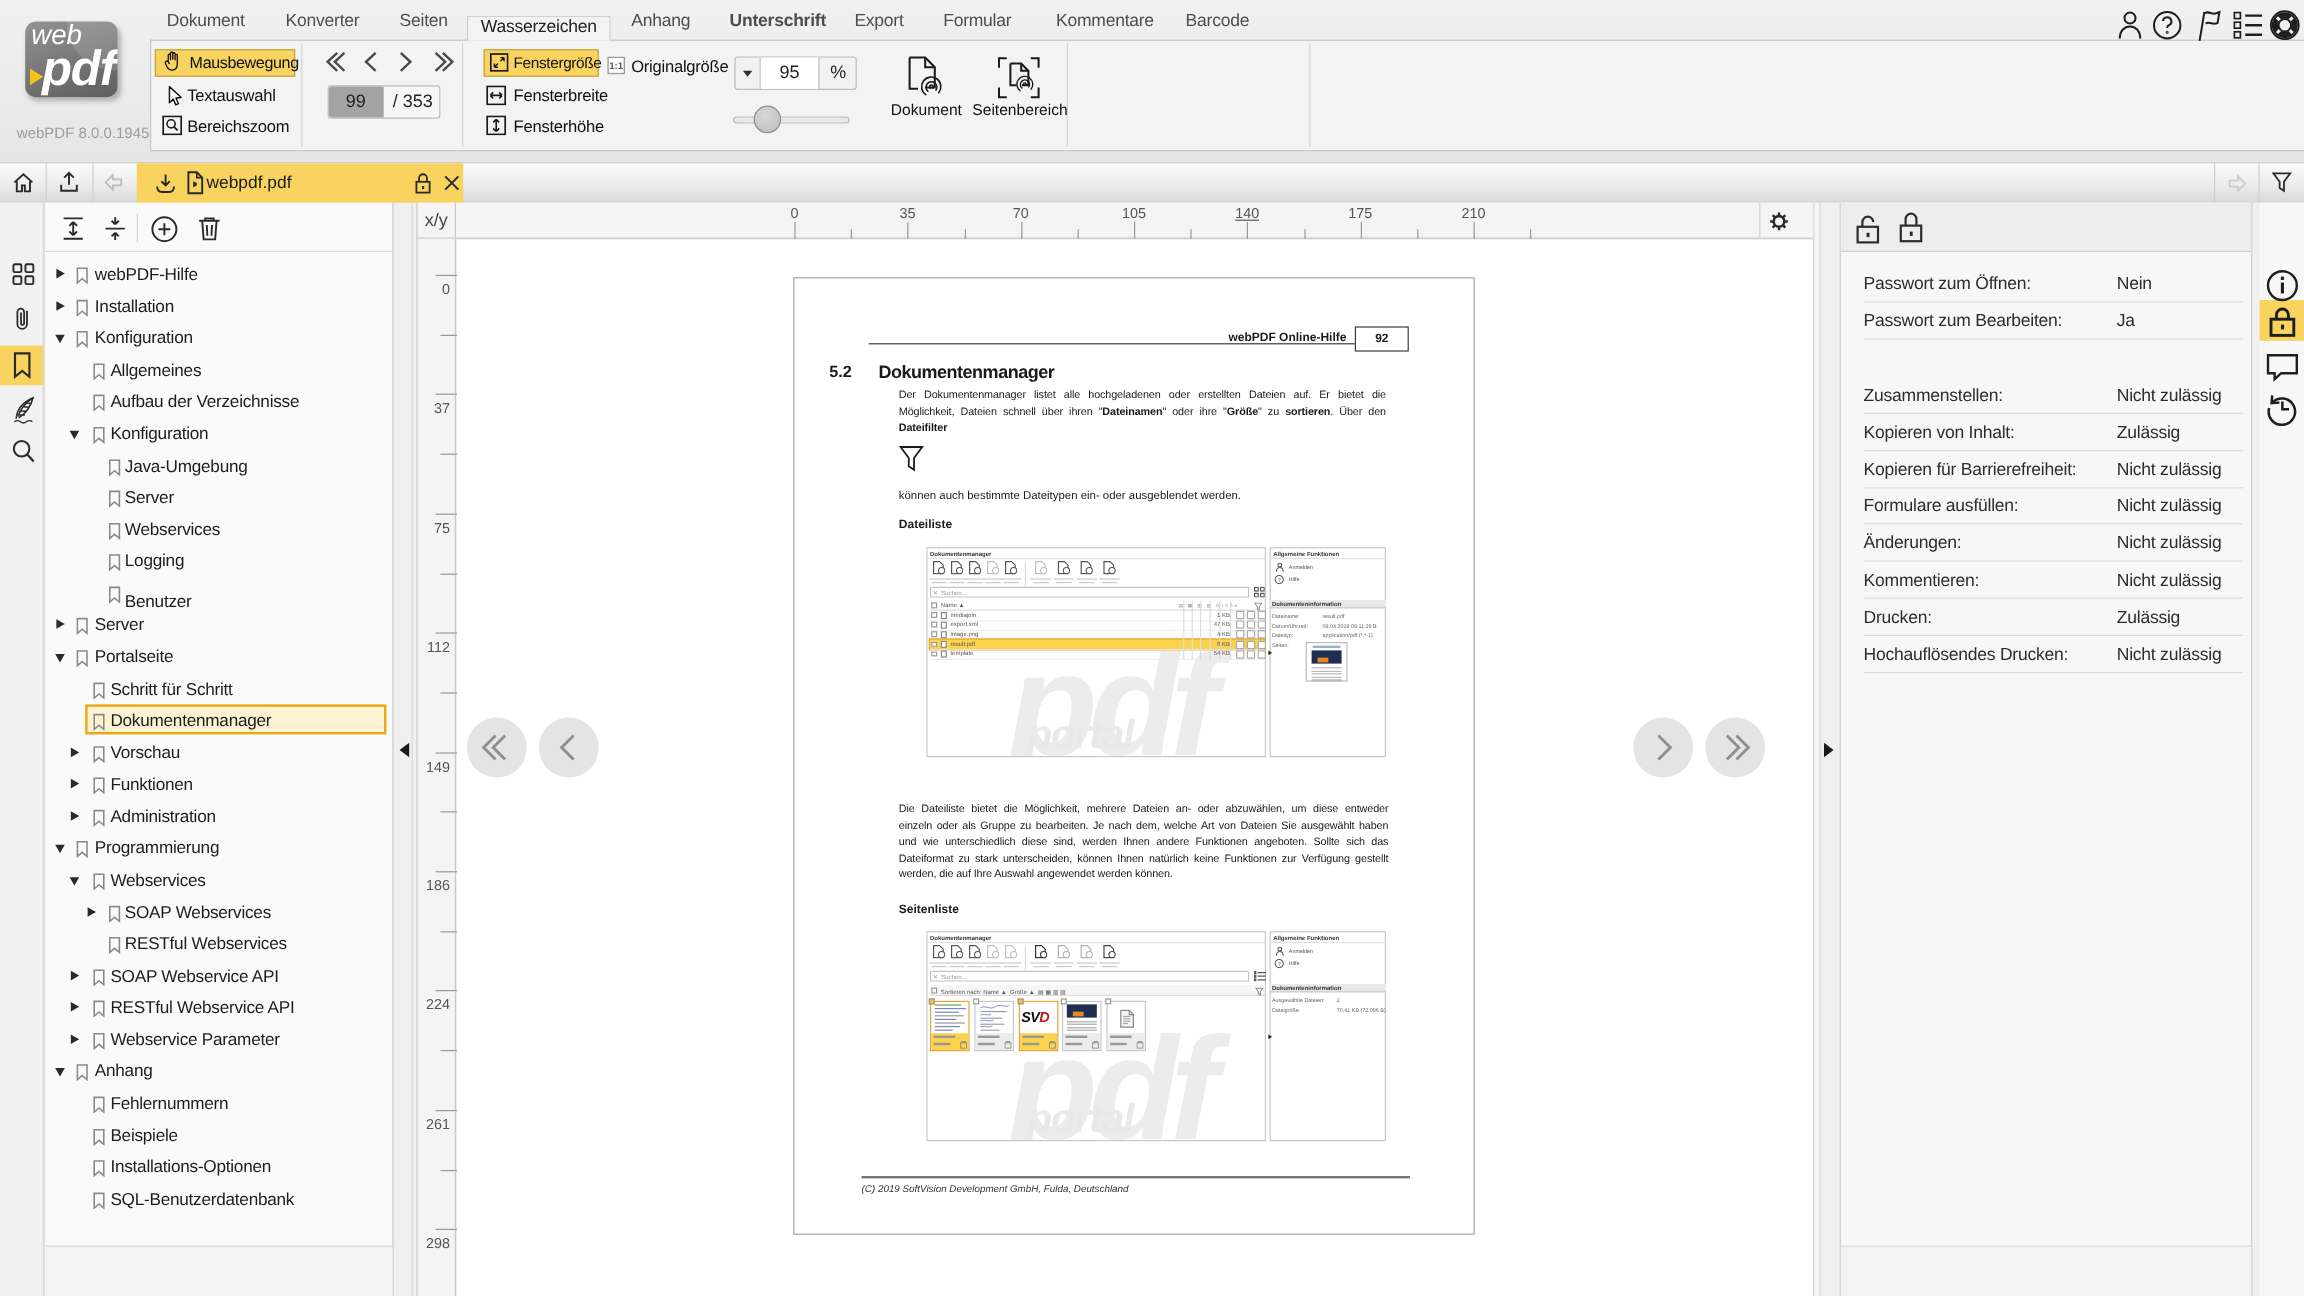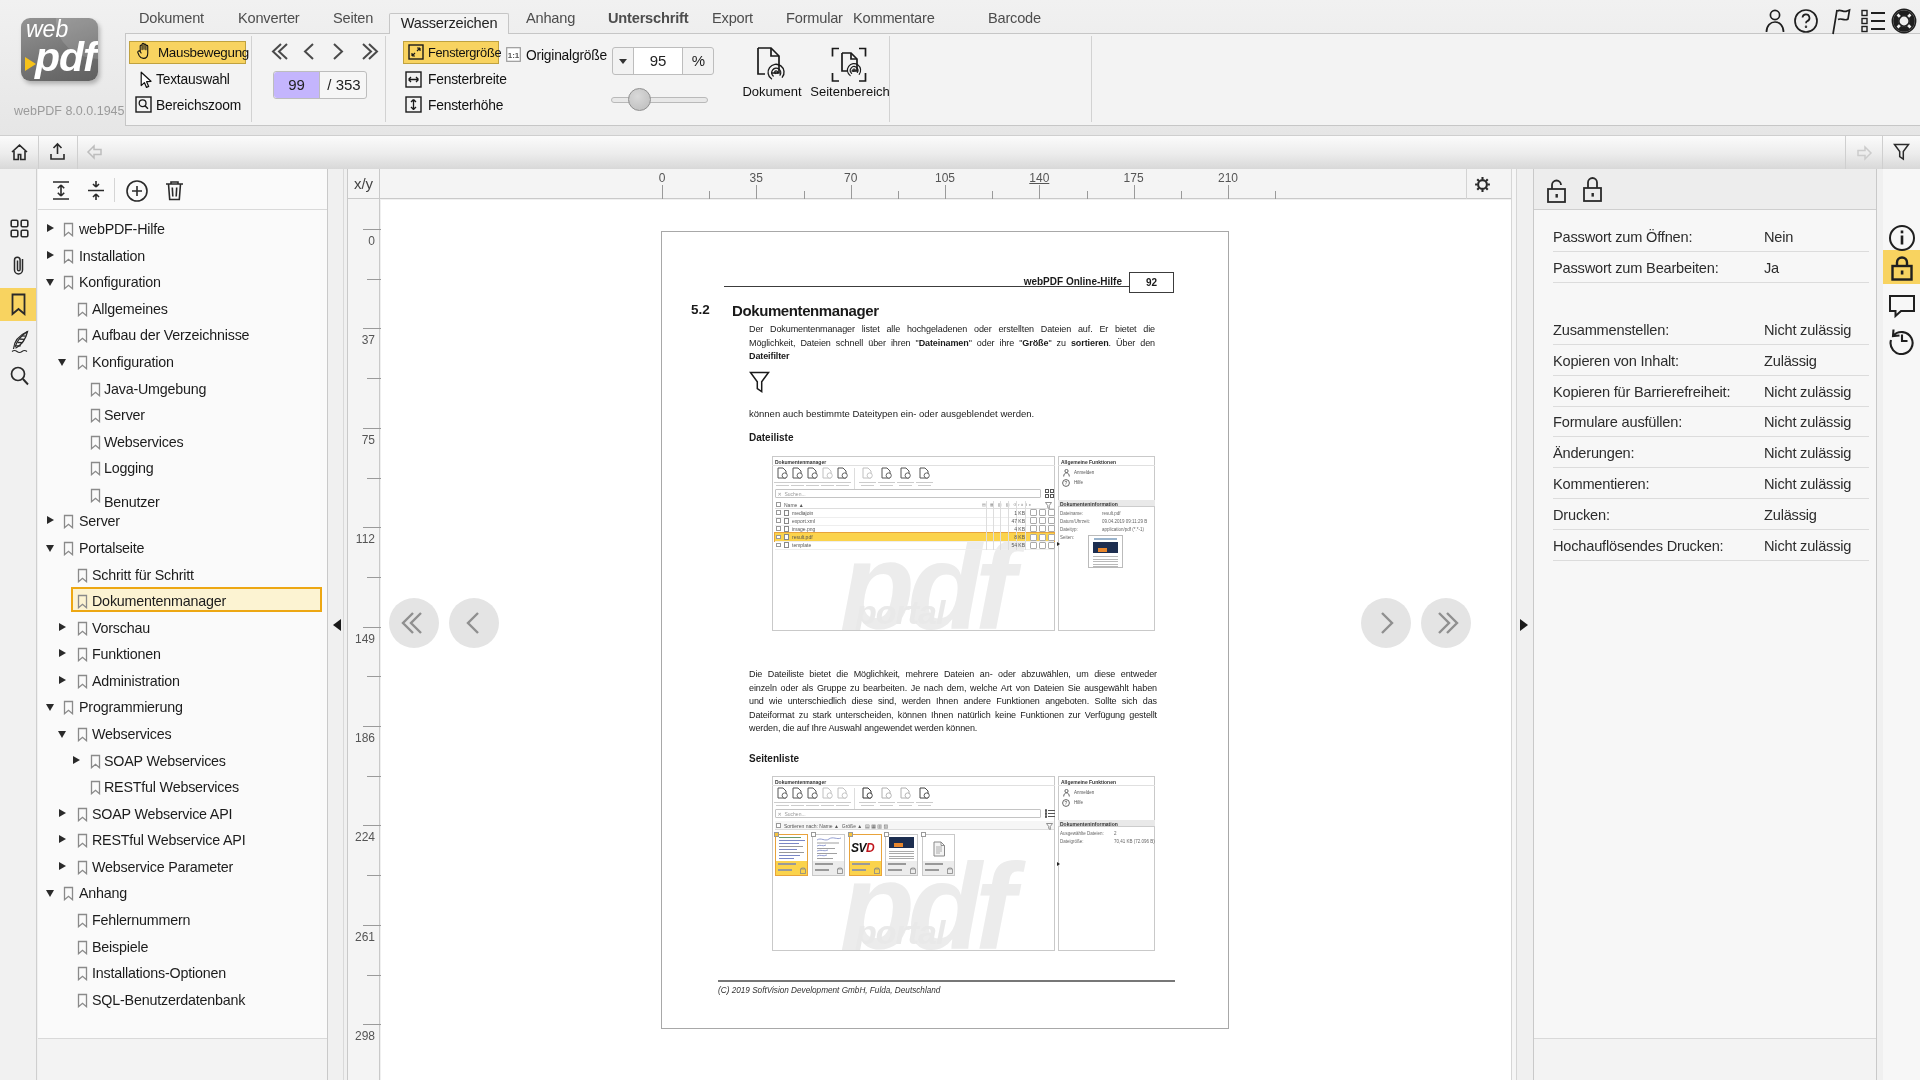--- a/index.html
+++ b/index.html
@@ -22,21 +22,21 @@
 
 #topicons { position:absolute; top:6px; left:1762px; }
 
 
 .rbtn { position:absolute; height:23px; display:flex; align-items:center; font-size:13.8px; letter-spacing:-0.2px; color:#111; }
 .rbtn.yellow { background:#f8d360; border:1px solid #c0a23f; }
 .rlab { position:absolute; font-size:13.8px; letter-spacing:-0.2px; color:#111; white-space:nowrap; }
 .vsep { position:absolute; top:36px; height:86px; width:1px; background:#d2d2d2; }
 
 #pagebox { position:absolute; left:273px; top:71px; width:94px; height:28px; border:1px solid #bdbdbd; border-radius:3px; background:#f6f6f6; font-size:15px; }
-#pagebox .cur { position:absolute; left:0; top:0; width:46px; height:26px; background:#c4b5fd; border-right:1px solid #bdbdbd; border-radius:3px 0 0 3px; text-align:center; line-height:26px; }
+#pagebox .cur { position:absolute; left:0; top:0; width:46px; height:26px; background:#a3a3a3; border-right:1px solid #bdbdbd; border-radius:3px 0 0 3px; text-align:center; line-height:26px; }
 #pagebox .tot { position:absolute; left:47px; top:0; width:46px; height:26px; text-align:center; line-height:26px; }
 
 #zoombox { position:absolute; left:612px; top:47px; width:102px; height:28px; border:1px solid #bdbdbd; border-radius:3px; background:#f2f2f2; font-size:15px; }
 #zoombox .dd { position:absolute; left:0; top:0; width:21px; height:26px; border-right:1px solid #bdbdbd; }
 #zoombox .dd:after { content:""; position:absolute; left:6px; top:11px; border-top:5px solid #333; border-left:4px solid transparent; border-right:4px solid transparent; }
 #zoombox .val { position:absolute; left:21px; top:0; width:48px; height:26px; background:#fff; text-align:center; line-height:26px; }
 #zoombox .pct { position:absolute; left:69px; top:0; width:32px; height:26px; text-align:center; line-height:26px; border-left:1px solid #bdbdbd; }
 
 #slider { position:absolute; left:611px; top:97px; width:97px; height:6px; background:#e8e8e8; border:1px solid #b9b9b9; border-radius:3px; }
 #sliderknob { position:absolute; left:628px; top:88px; width:23px; height:23px; border-radius:50%; background:radial-gradient(circle at 40% 35%,#d9d9d9,#bbbbbb); border:1px solid #8f8f8f; }
@@ -108,21 +108,21 @@
 <div id="version">webPDF 8.0.0.1945</div>
 
 <div class="tab" style="left:139px;">Dokument</div>
 <div class="tab" style="left:238px;">Konverter</div>
 <div class="tab" style="left:333px;">Seiten</div>
 <div class="tab active" style="left:389px; width:120px; text-align:center;">Wasserzeichen</div>
 <div class="tab" style="left:526px;">Anhang</div>
 <div class="tab" style="left:608px;font-weight:bold;">Unterschrift</div>
 <div class="tab" style="left:712px;">Export</div>
 <div class="tab" style="left:786px;">Formular</div>
-<div class="tab" style="left:853px;">Kommentare</div>
+<div class="tab" style="left:880px;">Kommentare</div>
 <div class="tab" style="left:988px;">Barcode</div>
 
 <div id="topicons"><svg width="165" height="30" viewBox="0 0 165 30">
       <g fill="none" stroke="#1f1f1f" stroke-width="1.7">
 <circle cx="13" cy="9" r="4.6"></circle>
         <path d="M4.5 26 c0-6.5 4-10 8.5-10 s8.5 3.5 8.5 10"></path>
 <circle cx="44" cy="15" r="11"></circle>
         <path d="M40.5 11.5 a3.5 3.5 0 1 1 4.8 3.6 c-1.1.4-1.3 1-1.3 2.2"></path>
         <circle cx="44" cy="20.8" r="0.4" fill="#1f1f1f"></circle>
 <path d="M71 28 L75 4 M75.5 5 c3-2.5 6 2 9.5 0 l2.5-1 -1.5 9 c-3.5 2.5-6.5-1.5-10 0.5"></path>
@@ -251,20 +251,39 @@
 <svg class="abs" style="left:85px; top:7px;" width="19" height="18" viewBox="0 0 19 18">
       <path d="M9 3 L3 9 L9 15 V11.5 H16 V6.5 H9 Z" fill="none" stroke="#bdbdbd" stroke-width="1.5"></path>
     </svg>
 <svg class="abs" style="left:1855px; top:8px;" width="19" height="18" viewBox="0 0 19 18">
       <path d="M10 3 L16 9 L10 15 V11.5 H3 V6.5 H10 Z" fill="none" stroke="#cccccc" stroke-width="1.5"></path>
     </svg>
 <svg class="abs" style="left:1893px; top:7px;" width="17" height="19" viewBox="0 0 17 19">
       <path d="M1.5 1.5 h14 l-5.2 7 v7.5 l-3.6 -2.4 v-5.1 z" fill="none" stroke="#2a2a2a" stroke-width="1.5"></path>
     </svg>
 
+  <div id="doctab">
+<svg class="abs" style="left:14px; top:7px;" width="20" height="20" viewBox="0 0 20 20">
+        <path d="M10 2.5 v9 M6.5 8 L10 11.5 L13.5 8 M3 12.5 c0 3 1.5 4.5 4 4.5 h6 c2.5 0 4-1.5 4-4.5" fill="none" stroke="#2a2a2a" stroke-width="1.6"></path>
+      </svg>
+<svg class="abs" style="left:40px; top:6px;" width="17" height="21" viewBox="0 0 17 21">
+        <path d="M3 1.5 h7 l4.5 4.5 v13 h-11.5 z" fill="none" stroke="#2a2a2a" stroke-width="1.6"></path>
+        <path d="M10 1.5 v4.5 h4.5" fill="none" stroke="#2a2a2a" stroke-width="1.4"></path>
+        <path d="M7 9 v5 l3-1.5 v-2 z" fill="#2a2a2a"></path>
+      </svg>
+<svg class="abs" style="left:230px; top:7px;" width="17" height="20" viewBox="0 0 17 20">
+        <rect x="3" y="8.5" width="11" height="9" fill="none" stroke="#2a2a2a" stroke-width="1.5"></rect>
+        <path d="M5.2 8.5 V5.5 a3.3 3.3 0 0 1 6.6 0 V8.5" fill="none" stroke="#2a2a2a" stroke-width="1.5"></path>
+        <rect x="7.7" y="12" width="1.8" height="2.6" fill="#2a2a2a"></rect>
+      </svg>
+<svg class="abs" style="left:254px; top:8px;" width="17" height="17" viewBox="0 0 17 17">
+        <path d="M3 3 L14 14 M14 3 L3 14" fill="none" stroke="#2a2a2a" stroke-width="1.7"></path>
+      </svg>
+<div class="fname">webpdf.pdf</div>
+    </div>
   <div class="tsep" style="left:1845px;"></div>
   <div class="tsep" style="left:1882px;"></div>
 </div>
 
 <div id="main">
   <div id="leftstrip">
       <div id="bmactive"></div>
 <svg class="abs" style="left:10px; top:50px;" width="19" height="19" viewBox="0 0 19 19">
         <g fill="none" stroke="#2a2a2a" stroke-width="1.6">
           <rect x="1.2" y="1.2" width="6.6" height="6.6" rx="1.2"></rect>

